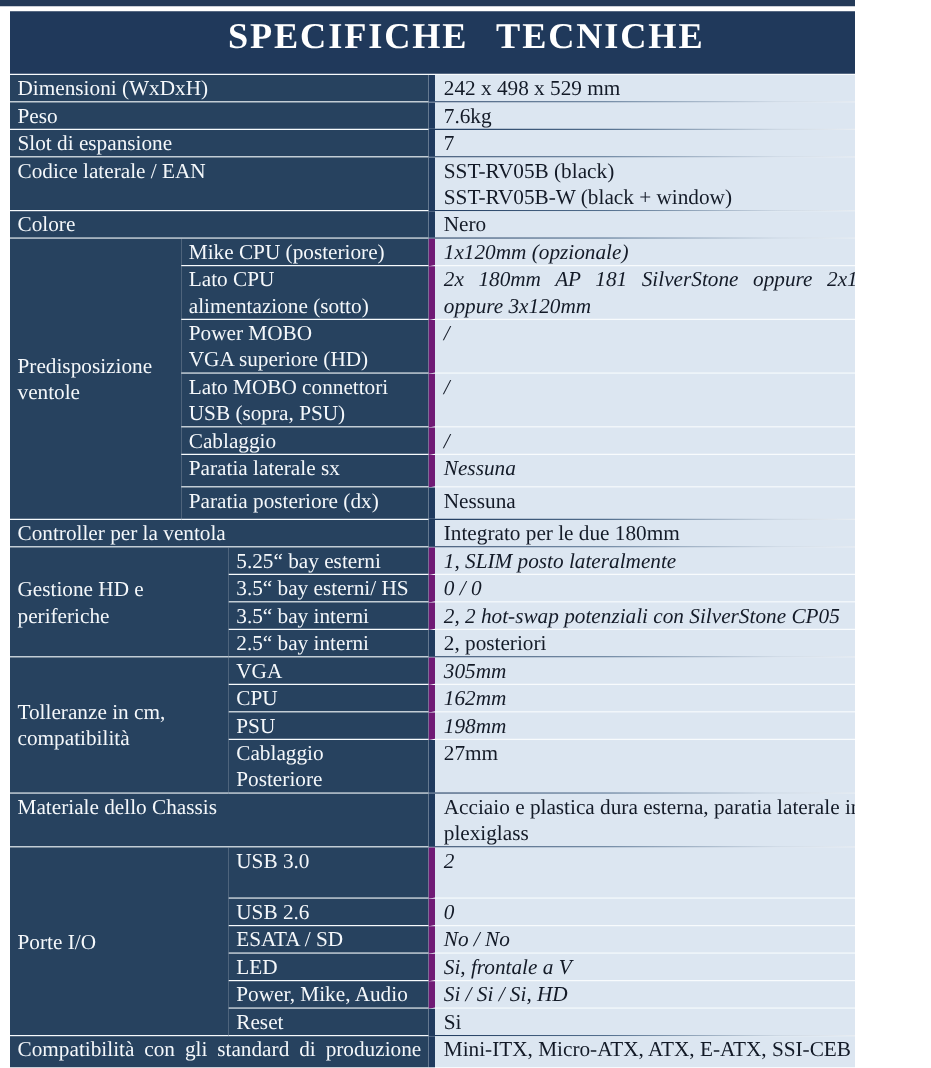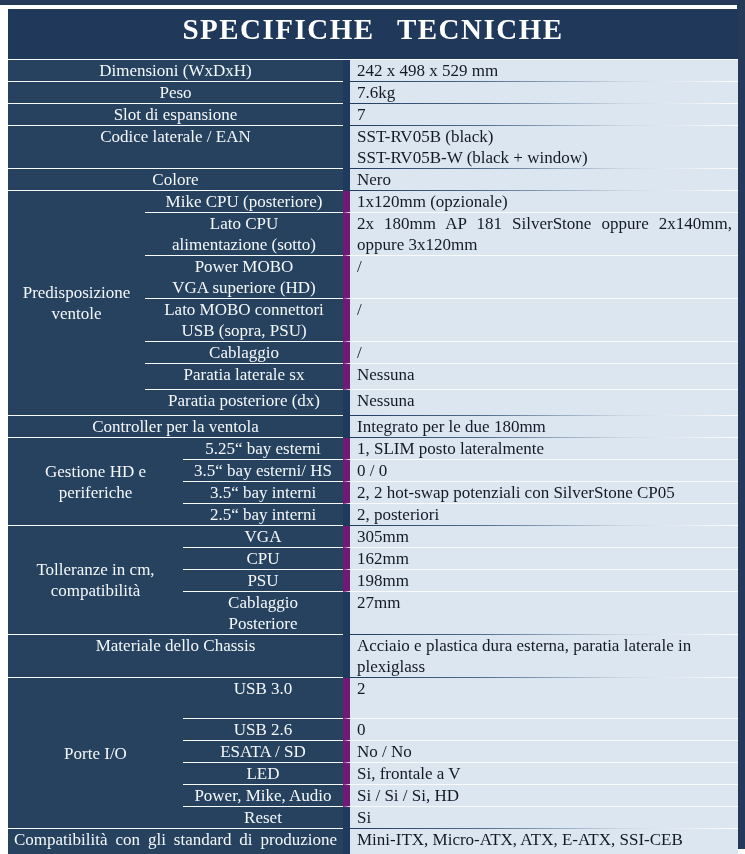--- a/index.html
+++ b/index.html
@@ -1,39 +1,39 @@
 <!DOCTYPE html>
 <html style="--page_bg: #ffffff; --band_bg: #20395b; --cell_bg: #27425f; --cell_text: #f5f8fb; --value_bg: #dce6f1; --value_text: #131a27; --separator_light: #f8fbfd; --separator_dark: #1f3a5e; --frame: #243a58;"><head>
 <meta charset="utf-8">
 <style>
   html,body{margin:0;padding:0;background:var(--page_bg,#fff);}
-  .screen{position:relative;width:745px;height:854px;background:var(--page_bg,#fff);
+  .screen{position:relative;width:684px;height:854px;background:var(--page_bg,#fff);
           font-family:"Liberation Serif","DejaVu Serif",serif;overflow:hidden;}
   .edge-top{position:absolute;left:0;top:0;width:745px;height:5px;background:var(--frame,#243a58);}
   .edge-right{position:absolute;left:737px;top:0;width:8px;height:849px;background:var(--frame,#243a58);}
 
   table.spec{position:absolute;left:8px;top:9px;width:730px;border-collapse:separate;border-spacing:0;
              table-layout:fixed;}
   td{padding:0 6px;line-height:21px;font-size:17px;vertical-align:top;white-space:pre-line;
      overflow:hidden;}
 
   .band{height:50px;background:var(--band_bg,#20395b);color:#ffffff;text-align:center;
         font-size:29px;font-weight:bold;letter-spacing:1.5px;word-spacing:14px;
         line-height:40px;border-bottom:1px solid var(--separator_light,#f8fbfd);white-space:nowrap;}
 
   .lbl{background:var(--cell_bg,#27425f);color:var(--cell_text,#f5f8fb);
-       border-bottom:1px solid var(--separator_light,#f8fbfd);text-align:center;}
+       border-bottom:1px solid var(--separator_light,#f8fbfd);}
   .grp{vertical-align:middle;}
   .grp-center{}
 
   .val{background:var(--value_bg,#dce6f1);color:var(--value_text,#131a27);
-       border-left:7px solid #701a75;padding-left:7px;}
+       border-left:5px solid #701a75;padding-left:7px;}
   .val.major{border-bottom:1px solid #7f96b2;
        border-image:linear-gradient(to right,var(--separator_dark,#1f3a5e) 0%,#54708f 35%,#cdd8e4 70%,#ffffff 100%) 1;}
-  .val.subline{border-bottom:1px solid var(--separator_light,#f8fbfd);}
+  .val.subline{border-bottom:1px solid var(--separator_light,#f8fbfd);font-style:italic;}
 
   .pad25{height:25px;}
   .tall{height:40px;}
   .just{text-align:justify;}
   .last{border-bottom:none;}
 </style>
 </head>
 <body>
 
 <div class="screen">

